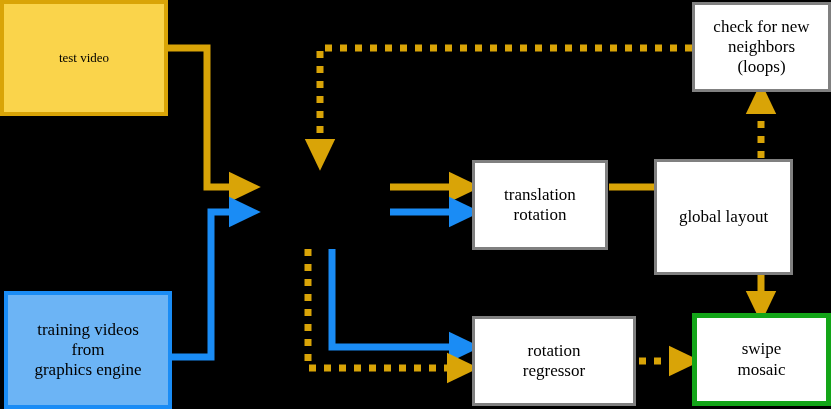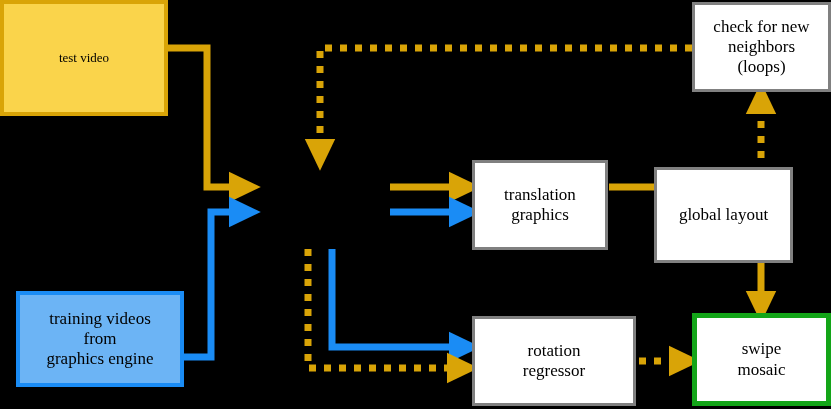--- a/index.html
+++ b/index.html
@@ -90,38 +90,38 @@
 
     <path d="M761,158 L761,99" fill="none" stroke="#d9a407" stroke-width="7" stroke-dasharray="7 8" stroke-linecap="butt" marker-end="url(#arrow-orange)"></path>
 
     <path d="M692,48 L320,48 L320,154" fill="none" stroke="#d9a407" stroke-width="7" stroke-dasharray="7 8" stroke-linecap="butt" marker-end="url(#arrow-orange)"></path>
   </svg>
 
   <div class="node node-source-yellow" style="left:0px; top:0px; width:168px; height:116px;">
     <span>test video</span>
   </div>
 
-  <div class="node node-source-blue" style="left:16px; top:291px; width:168px; height:96px;">
+  <div class="node node-source-blue" style="left:4px; top:291px; width:168px; height:118px;">
     <span>training videos
 from
 graphics engine</span>
   </div>
 
 
   <div class="node node-plain" style="left:472px; top:160px; width:136px; height:90px;">
     <span>translation
-graphics</span>
+rotation</span>
   </div>
 
   <div class="node node-plain" style="left:472px; top:316px; width:164px; height:90px;">
     <span>rotation
 regressor</span>
   </div>
 
-  <div class="node node-plain" style="left:654px; top:159px; width:139px; height:96px;margin-top:8px;">
+  <div class="node node-plain" style="left:654px; top:159px; width:139px; height:116px;">
     <span>global layout</span>
   </div>
 
   <div class="node node-output-green" style="left:692px; top:313px; width:139px; height:93px;">
     <span>swipe
 mosaic</span>
   </div>
 
   <div class="node node-plain" style="left:692px; top:2px; width:139px; height:90px;">
     <span>check for new

